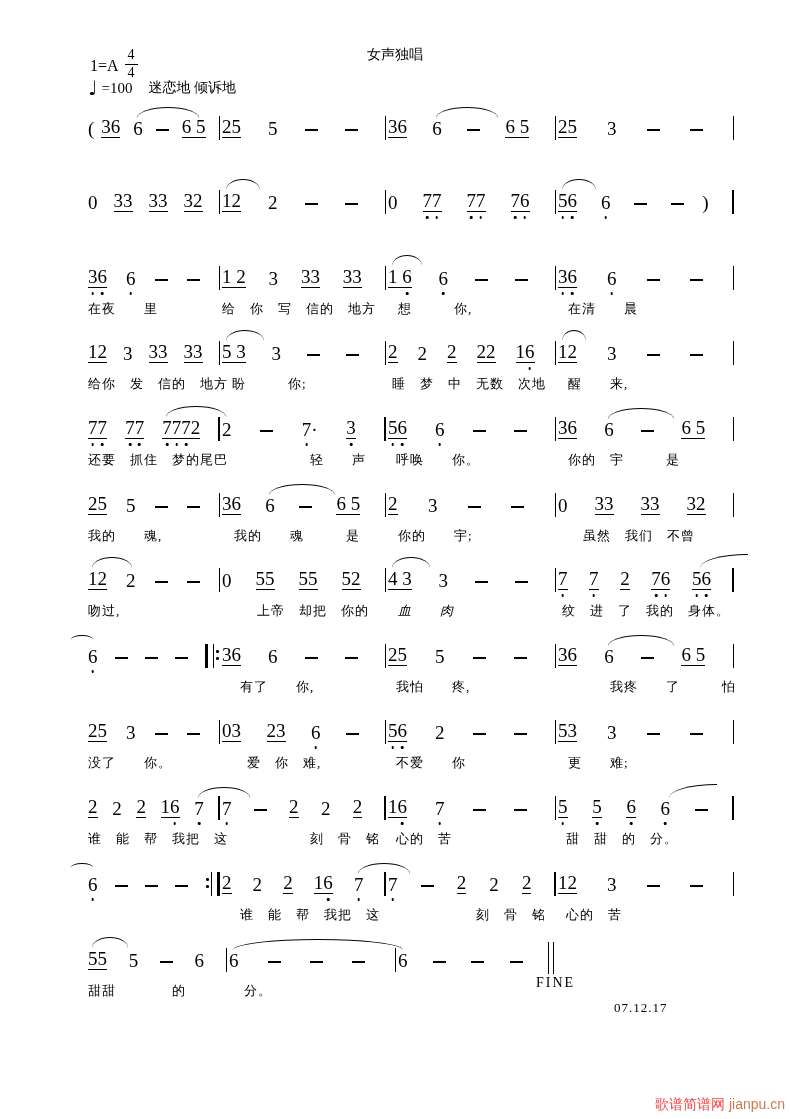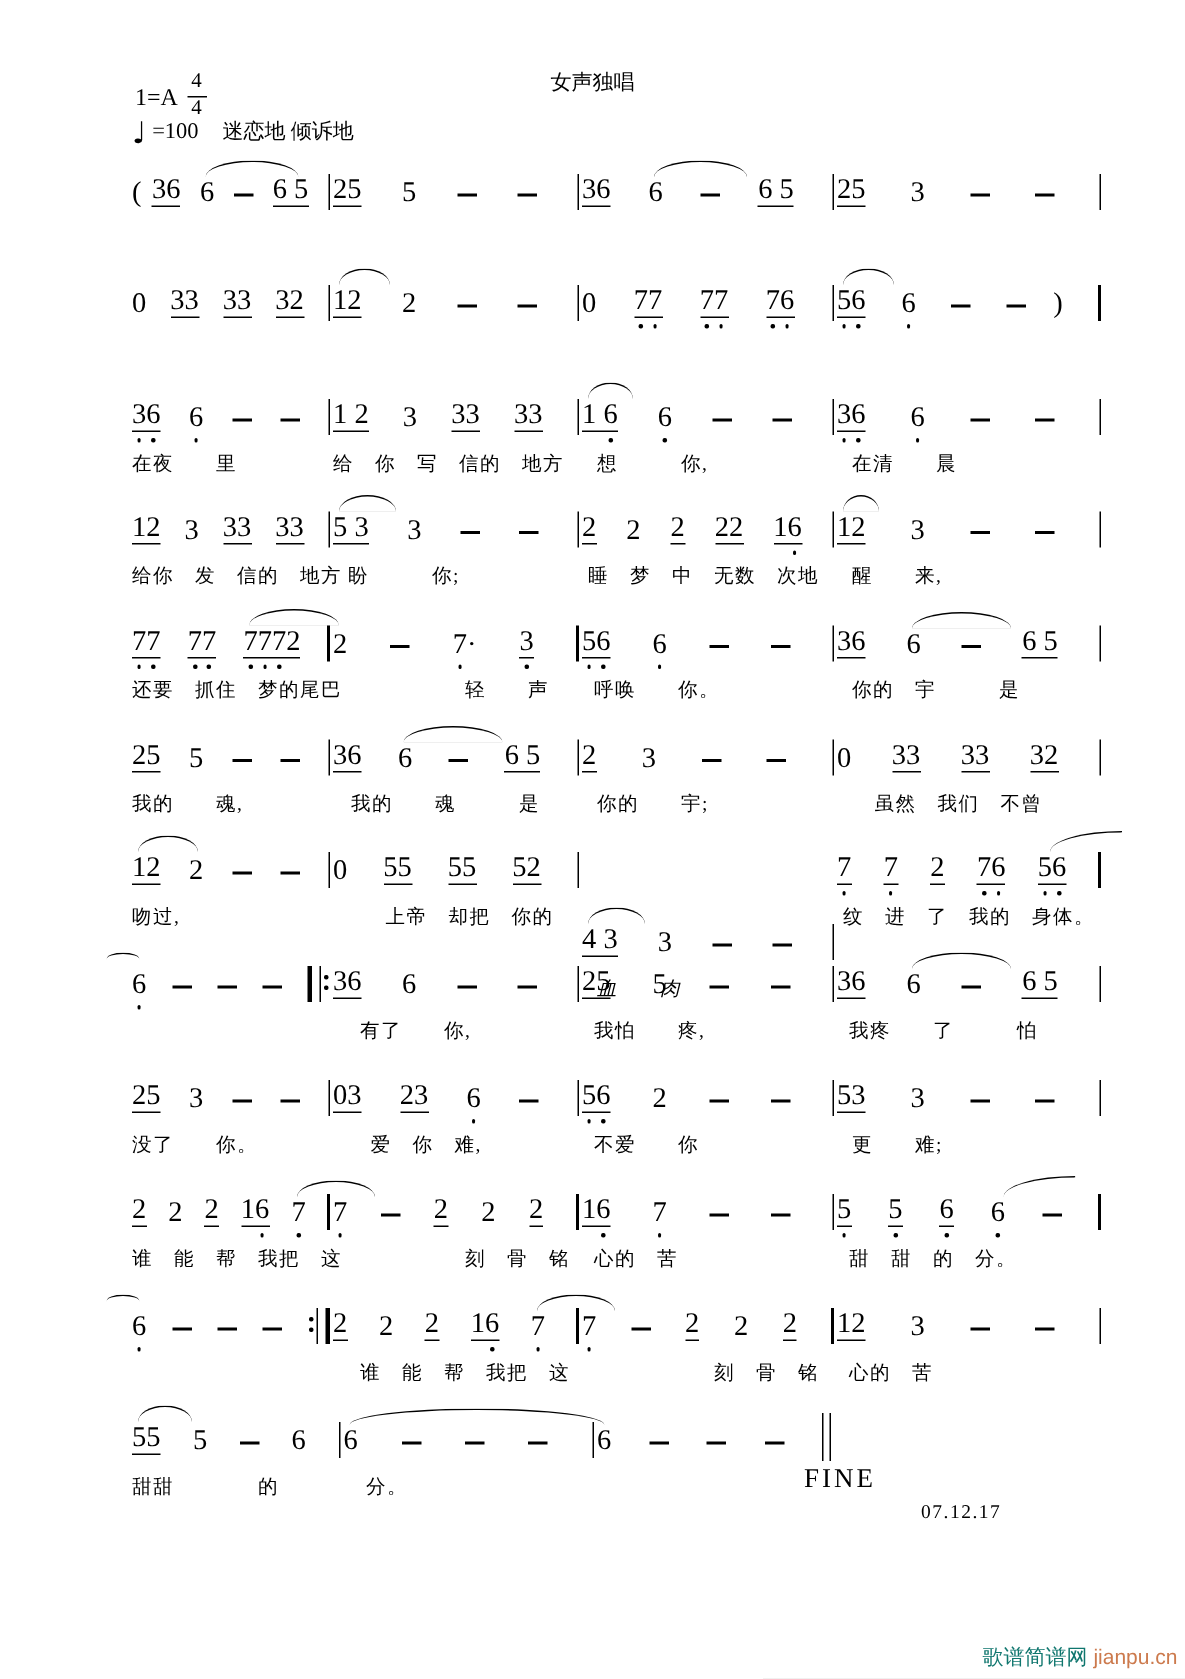--- a/index.html
+++ b/index.html
@@ -44,21 +44,21 @@
   .rb{width:5px;border-left:3px solid #000;border-right:1.5px solid #000;margin-right:6px;}
   .rb::after{content:"";position:absolute;right:-6px;top:6px;width:2.6px;height:2.6px;
     border-radius:50%;background:#000;box-shadow:0 7px 0 #000;}
   .re{width:5px;border-left:1.5px solid #000;border-right:3px solid #000;margin-left:6px;}
   .re::before{content:"";position:absolute;left:-6px;top:6px;width:2.6px;height:2.6px;
     border-radius:50%;background:#000;box-shadow:0 7px 0 #000;}
   .fin{width:4px;height:32px;border-left:1.5px solid #000;border-right:1.5px solid #000;
     margin-bottom:-4px;}
   .lyric{margin-top:12px;font-size:13px;white-space:pre;letter-spacing:1px;}
   
-  .fine{position:absolute;left:536px;top:975px;font-size:18px;letter-spacing:2px;}
+  .fine{position:absolute;left:536px;top:975px;font-size:14px;letter-spacing:2px;}
   .date{position:absolute;left:614px;top:1000px;font-size:13px;letter-spacing:1px;}
   .watermark{position:absolute;right:5px;bottom:5px;font-size:14px;
     font-family:"Liberation Sans","DejaVu Sans",sans-serif;}
 </style>
 </head>
 <body>
 
 <div class="sheet">
 
   <div class="subtitle">女声独唱</div>
@@ -339,21 +339,21 @@
         <div class="measure" style="width: 166px;">
           <div class="notes">
             <span class="tk"><span class="ch">0</span></span>
             <span class="tk u"><span class="ch">5</span><span class="ch">5</span></span>
             <span class="tk u"><span class="ch">5</span><span class="ch">5</span></span>
             <span class="tk u"><span class="ch">5</span><span class="ch">2</span></span>
             <span class="bar"></span>
           </div>
           <div class="lyric" style="padding-left: 35px;">上帝　却把　你的</div>
         </div>
-        <div class="measure" style="width: 170px; margin-top: 48px;">
+        <div class="measure" style="width: 170px;">
           <div class="notes">
             <span class="tk u"><span class="ch">4</span><span class="ch"> </span><span class="ch">3</span><i class="arc" style="width: 38px;"></i></span>
             <span class="tk"><span class="ch">3</span></span>
             <span class="tk dash"></span>
             <span class="tk dash"></span>
             <span class="bar"></span>
           </div>
           <div class="lyric" style="padding-left: 10px; font-style: italic;">血　　肉</div>
         </div>
         <div class="measure" style="width: 178px;">
@@ -399,21 +399,21 @@
           <div class="lyric" style="padding-left: 8px;">我怕　　疼,</div>
         </div>
         <div class="measure" style="width: 178px;">
           <div class="notes">
             <span class="tk u"><span class="ch">3</span><span class="ch">6</span></span>
             <span class="tk"><span class="ch">6</span><i class="arc" style="width: 66px;"></i></span>
             <span class="tk dash"></span>
             <span class="tk u"><span class="ch">6</span><span class="ch"> </span><span class="ch">5</span></span>
             <span class="bar"></span>
           </div>
-          <div class="lyric" style="padding-left: 8px;">我疼　　了　　　怕</div>
+          <div class="lyric" style="padding-left: 8px; text-align: right;">我疼　　了　　　怕</div>
         </div>
       </div>
       <div class="line" style="top: 716px;">
         <div class="measure" style="width: 134px;">
           <div class="notes">
             <span class="tk u"><span class="ch">2</span><span class="ch">5</span></span>
             <span class="tk"><span class="ch">3</span></span>
             <span class="tk dash"></span>
             <span class="tk dash"></span>
             <span class="bar"></span>
@@ -569,16 +569,16 @@
             <span class="fin"></span>
           </div>
         </div>
       </div>
     </div>
 
   <div class="fine">FINE</div>
   <div class="date">07.12.17</div>
 
   <div class="watermark">
-    <span style="color: #0f766e;">歌谱简谱网 </span><span style="color: rgb(204, 122, 77);">jianpu.cn</span>
+    <span style="color: #ef4444;">歌谱简谱网 </span><span style="color: rgb(204, 122, 77);">jianpu.cn</span>
   </div>
 
 </div>
 
 </body></html>

